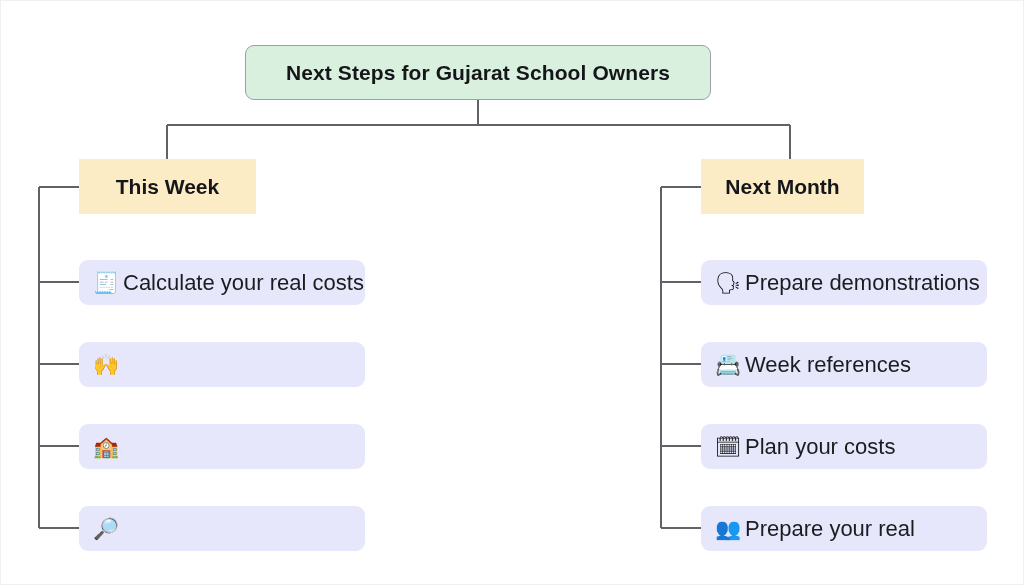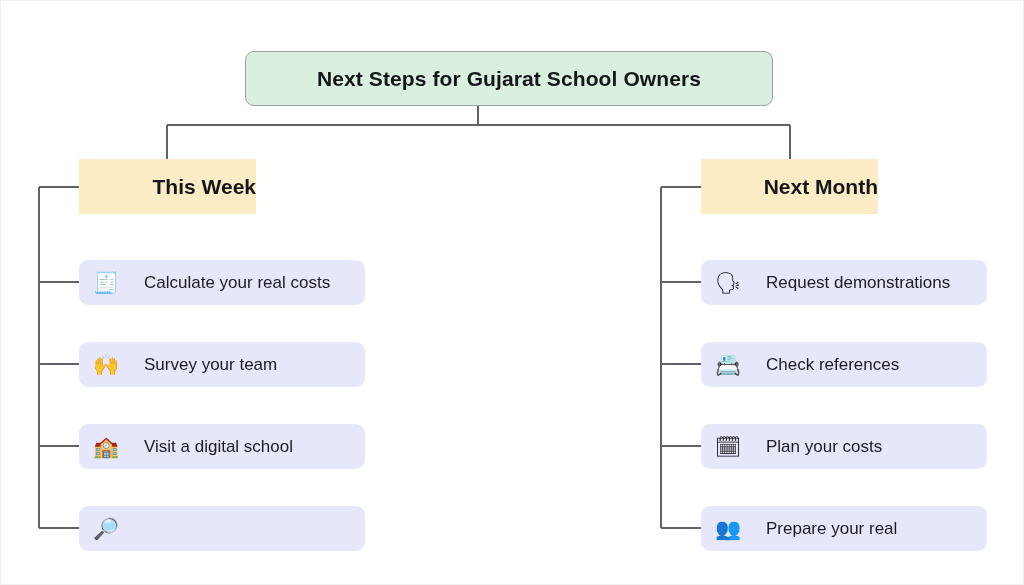--- a/index.html
+++ b/index.html
@@ -25,22 +25,22 @@
     top: 0;
     width: 1024px;
     height: 585px;
     pointer-events: none;
   }
 
   
   .root-node {
     position: absolute;
     left: 244px;
-    top: 50px;
-    width: 528px;
+    top: 44px;
+    width: 466px;
     height: 55px;
     background: #d9f0de;
     border: 1.5px solid #9aa0a6;
     border-radius: 9px;
     display: flex;
     align-items: center;
     justify-content: center;
     box-sizing: border-box;
     z-index: 3;
   }
@@ -52,26 +52,26 @@
     white-space: nowrap;
   }
 
   
   .branch-node {
     position: absolute;
     height: 55px;
     background: #fcecc5;
     display: flex;
     align-items: center;
-    justify-content: flex-end;
+    justify-content: center;
     box-sizing: border-box;
     z-index: 3;
   }
   .branch-node.left  { left: 78px;  top: 158px; width: 177px; }
-  .branch-node.right { left: 700px; top: 158px; width: 177px; }
+  .branch-node.right { left: 700px; top: 158px; width: 163px; }
   .branch-label {
     font-size: 21px;
     font-weight: bold;
     color: #14161a;
     white-space: nowrap;
   }
 
   
   .item-node {
     position: absolute;
@@ -91,23 +91,23 @@
     width: 30px;
     height: 30px;
     flex: 0 0 30px;
     display: flex;
     align-items: center;
     justify-content: center;
     font-size: 21px;
     line-height: 1;
   }
   .item-label {
-    font-size: 17px;
+    font-size: 22px;
     color: #1a1c20;
-    margin-left: 23px;
+    margin-left: 2px;
     white-space: nowrap;
   }
 </style>
 </head>
 <body>
 
 <div id="canvas">
 
   <svg id="connectors" viewBox="0 0 1024 585" width="1024" height="585" xmlns="http://www.w3.org/2000/svg">
     <g stroke="#5f6368" stroke-width="1.8" fill="none" shape-rendering="crispEdges">
@@ -148,40 +148,38 @@
     <span class="branch-label">Next Month</span>
   </div>
 
   <div class="item-node col-left" style="top:259px">
     <span class="item-icon">🧾</span>
     <span class="item-label">Calculate your real costs</span>
   </div>
 
   <div class="item-node col-left" style="top:341px">
     <span class="item-icon">🙌</span>
-    <span class="item-label">Survey your team</span>
   </div>
 
   <div class="item-node col-left" style="top:423px">
     <span class="item-icon">🏫</span>
-    <span class="item-label">Visit a digital school</span>
   </div>
 
   <div class="item-node col-left" style="top:505px">
     <span class="item-icon">🔎</span>
   </div>
 
   <div class="item-node col-right" style="top:259px">
     <span class="item-icon">🗣</span>
-    <span class="item-label">Request demonstrations</span>
+    <span class="item-label">Prepare demonstrations</span>
   </div>
 
   <div class="item-node col-right" style="top:341px">
     <span class="item-icon">📇</span>
-    <span class="item-label">Check references</span>
+    <span class="item-label">Week references</span>
   </div>
 
   <div class="item-node col-right" style="top:423px">
     <span class="item-icon">🗓</span>
     <span class="item-label">Plan your costs</span>
   </div>
 
   <div class="item-node col-right" style="top:505px">
     <span class="item-icon">👥</span>
     <span class="item-label">Prepare your real</span>

